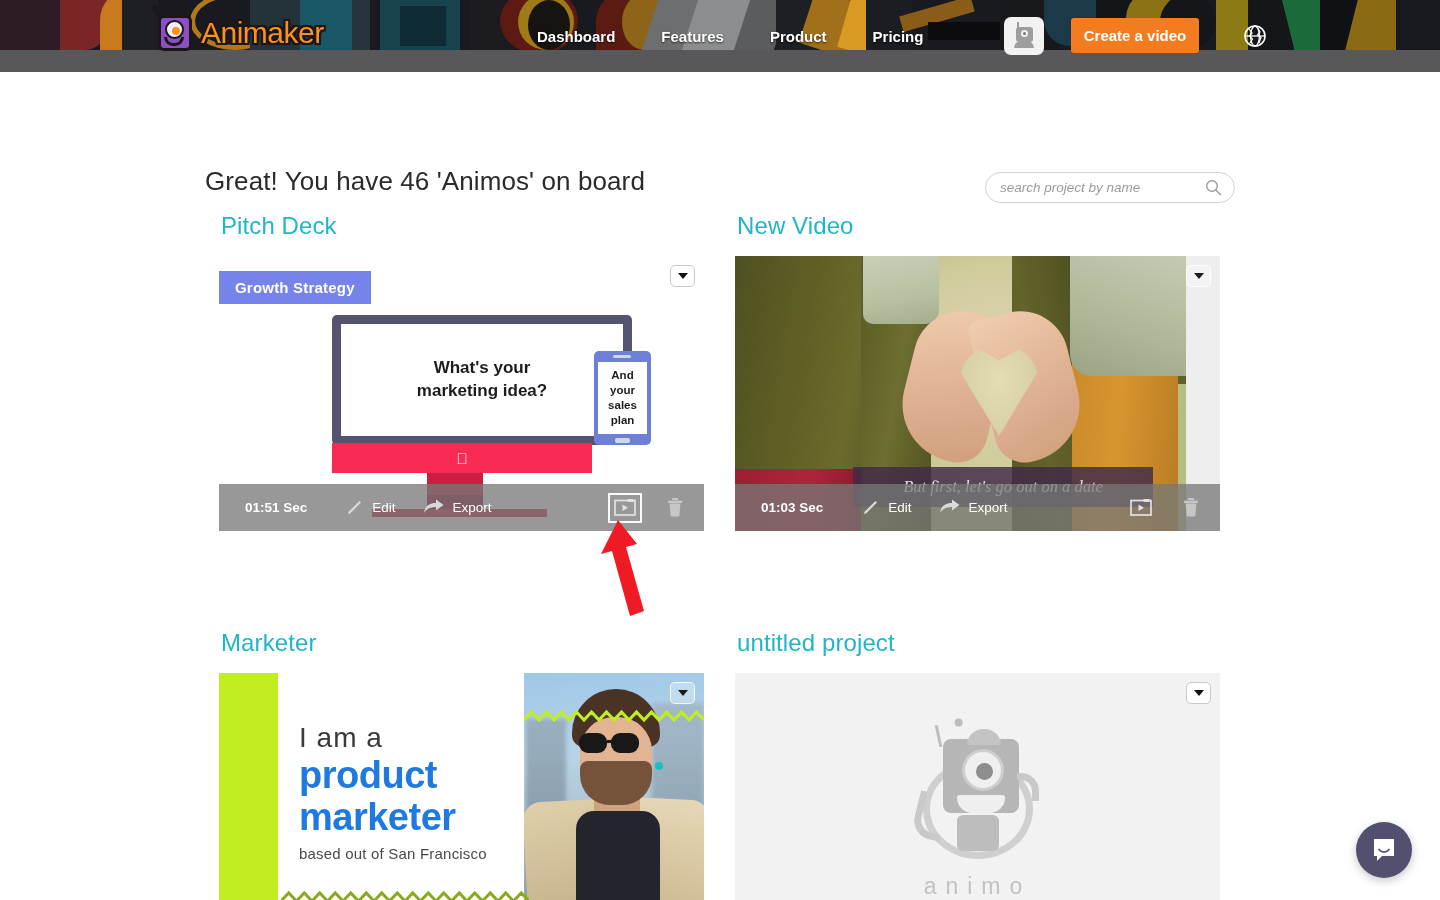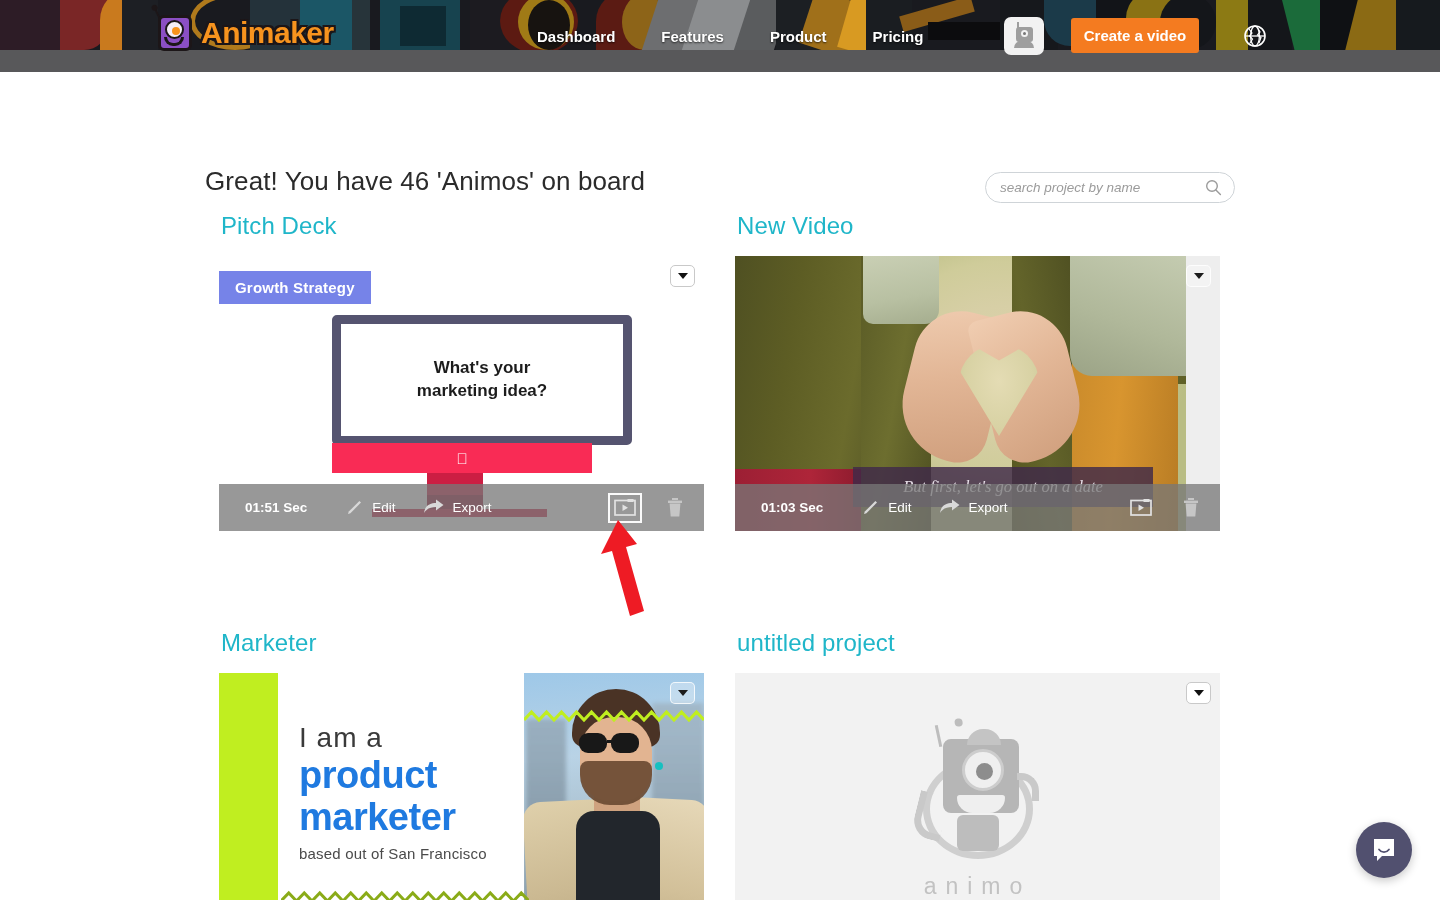--- a/index.html
+++ b/index.html
@@ -95,21 +95,21 @@
   .logo-antenna-dot {
     position: absolute;
     left: -2px; top: -5px;
     width: 6px; height: 6px;
     background: #1c1618;
     border-radius: 50%;
   }
   .logo-text {
     margin-left: 6px;
     font-size: 30px;
-    font-weight: bold;
+    font-weight: normal;
     color: #f7931e;
     letter-spacing: -0.5px;
     text-shadow:
       -2px -2px 0 #1c1618,  2px -2px 0 #1c1618,
       -2px  2px 0 #1c1618,  2px  2px 0 #1c1618,
       -2px  0   0 #1c1618,  2px  0   0 #1c1618,
        0   -2px 0 #1c1618,  0    2px 0 #1c1618;
   }
 
   .nav {
@@ -779,20 +779,32 @@
             <span>What's your</span><br>
             <span>marketing idea?</span>
           </span>
         </div>
         <div class="imac-body">
             <span class="imac-apple"></span>
           </div>
         <div class="imac-neck"></div>
         <div class="imac-neck2"></div>
         <div class="imac-base"></div>
+        <div class="phone">
+          <div class="phone-speaker"></div>
+          <div class="phone-screen">
+            <span>
+              <span>And</span><br>
+              <span>your</span><br>
+              <span>sales</span><br>
+              <span>plan</span>
+            </span>
+          </div>
+          <div class="phone-home"></div>
+        </div>
       </div>
 
       <div class="pd-badge">Growth Strategy</div>
 
       <div class="menu-btn">
         <span class="caret"></span>
       </div>
 
       <div class="toolbar">
         <span class="duration">01:51 Sec</span>

